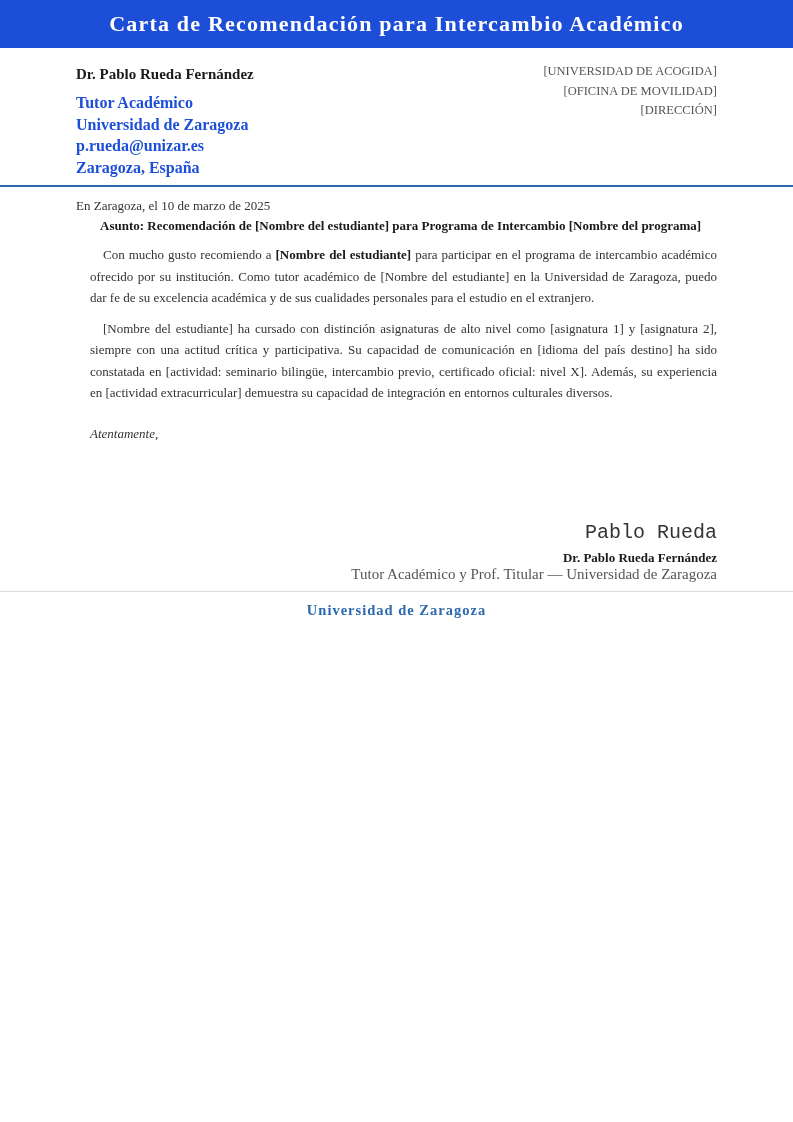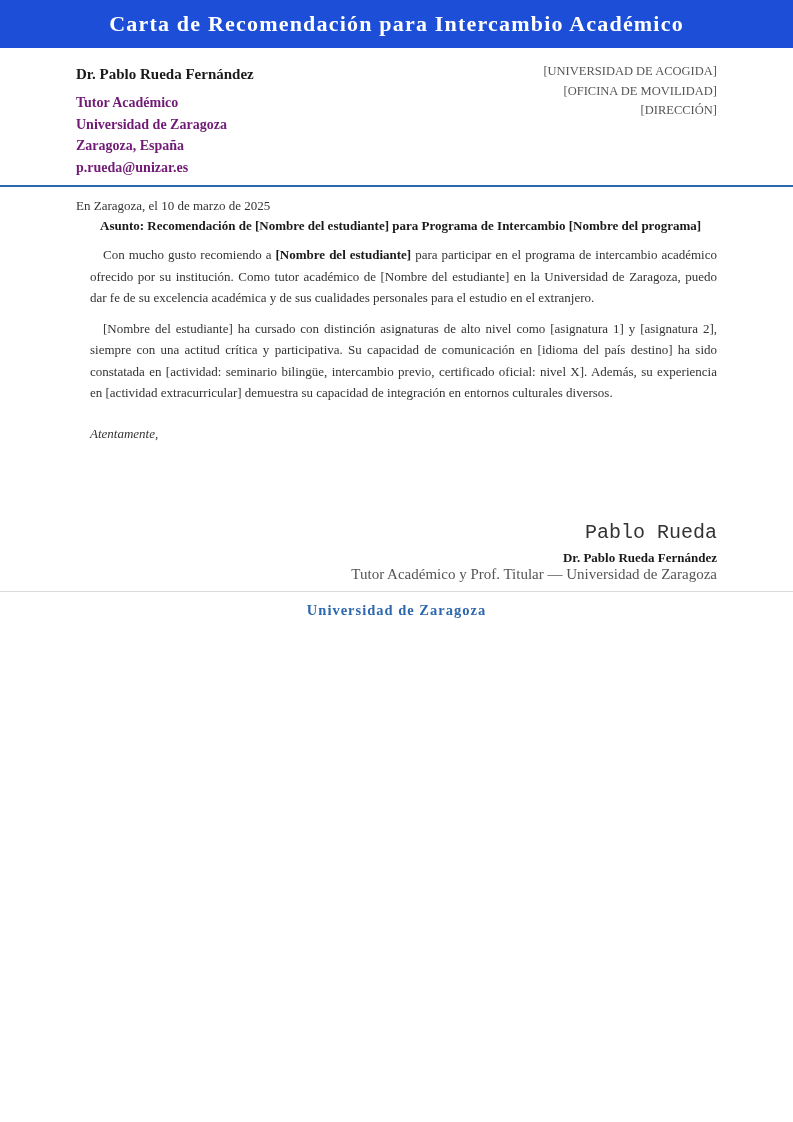--- a/index.html
+++ b/index.html
@@ -2,21 +2,21 @@
 <html><head>
   <meta charset="utf-8">
   <style>
     html, body { margin: 0; padding: 0; background: #ffffff; }
     body { width: 793px; height: 1122px; position: relative; font-family: "Liberation Serif", serif; color: #222; }
     .header-bar { position: absolute; left: 0; top: 0; width: 793px; height: 48px; background: #1d4ed8; display: flex; align-items: center; justify-content: center; }
     .header-title { color: #ffffff; font-family: "Liberation Serif", serif; font-weight: bold; font-size: 22px; letter-spacing: 1.2px; }
 
     .sender { position: absolute; left: 76px; top: 66px; }
     .sender-name { font-weight: bold; font-size: 15px; color: #1a1a1a; margin-bottom: 9px; }
-    .sender-line { font-weight: bold; font-size: 14px; color: #701a75; line-height: 21.5px; }
+    .sender-line { font-weight: bold; font-size: 16px; color: #1d4ed8; line-height: 21.5px; }
 
     .recipient { position: absolute; right: 76px; top: 62px; text-align: right; font-size: 12.5px; color: #555; line-height: 19.5px; }
 
     .rule-blue { position: absolute; left: 0; top: 185px; width: 793px; height: 2px; background: #2d68ad; }
 
     .date { position: absolute; left: 76px; top: 198px; font-size: 13px; color: #333; }
     .subject { position: absolute; left: 76px; top: 218px; font-size: 13px; font-weight: bold; color: #1a1a1a; margin-left: 24px; }
 
     .body-block { position: absolute; left: 90px; top: 244px; width: 627px; font-size: 13px; color: #333; }
     .salutation { margin: 0 0 7px 0; line-height: 20px; }
@@ -39,22 +39,22 @@
 <body>
 
 <div class="header-bar">
   <span class="header-title">Carta de Recomendación para Intercambio Académico</span>
 </div>
 
 <div class="sender">
   <div class="sender-name">Dr. Pablo Rueda Fernández</div>
   <div class="sender-line">Tutor Académico</div>
   <div class="sender-line">Universidad de Zaragoza</div>
+  <div class="sender-line">p.rueda@unizar.es</div>
   <div class="sender-line">Zaragoza, España</div>
-  <div class="sender-line">p.rueda@unizar.es</div>
 </div>
 
 <div class="recipient">
   <div>[UNIVERSIDAD DE ACOGIDA]</div>
   <div>[OFICINA DE MOVILIDAD]</div>
   <div>[DIRECCIÓN]</div>
 </div>
 
 <div class="rule-blue"></div>
 

